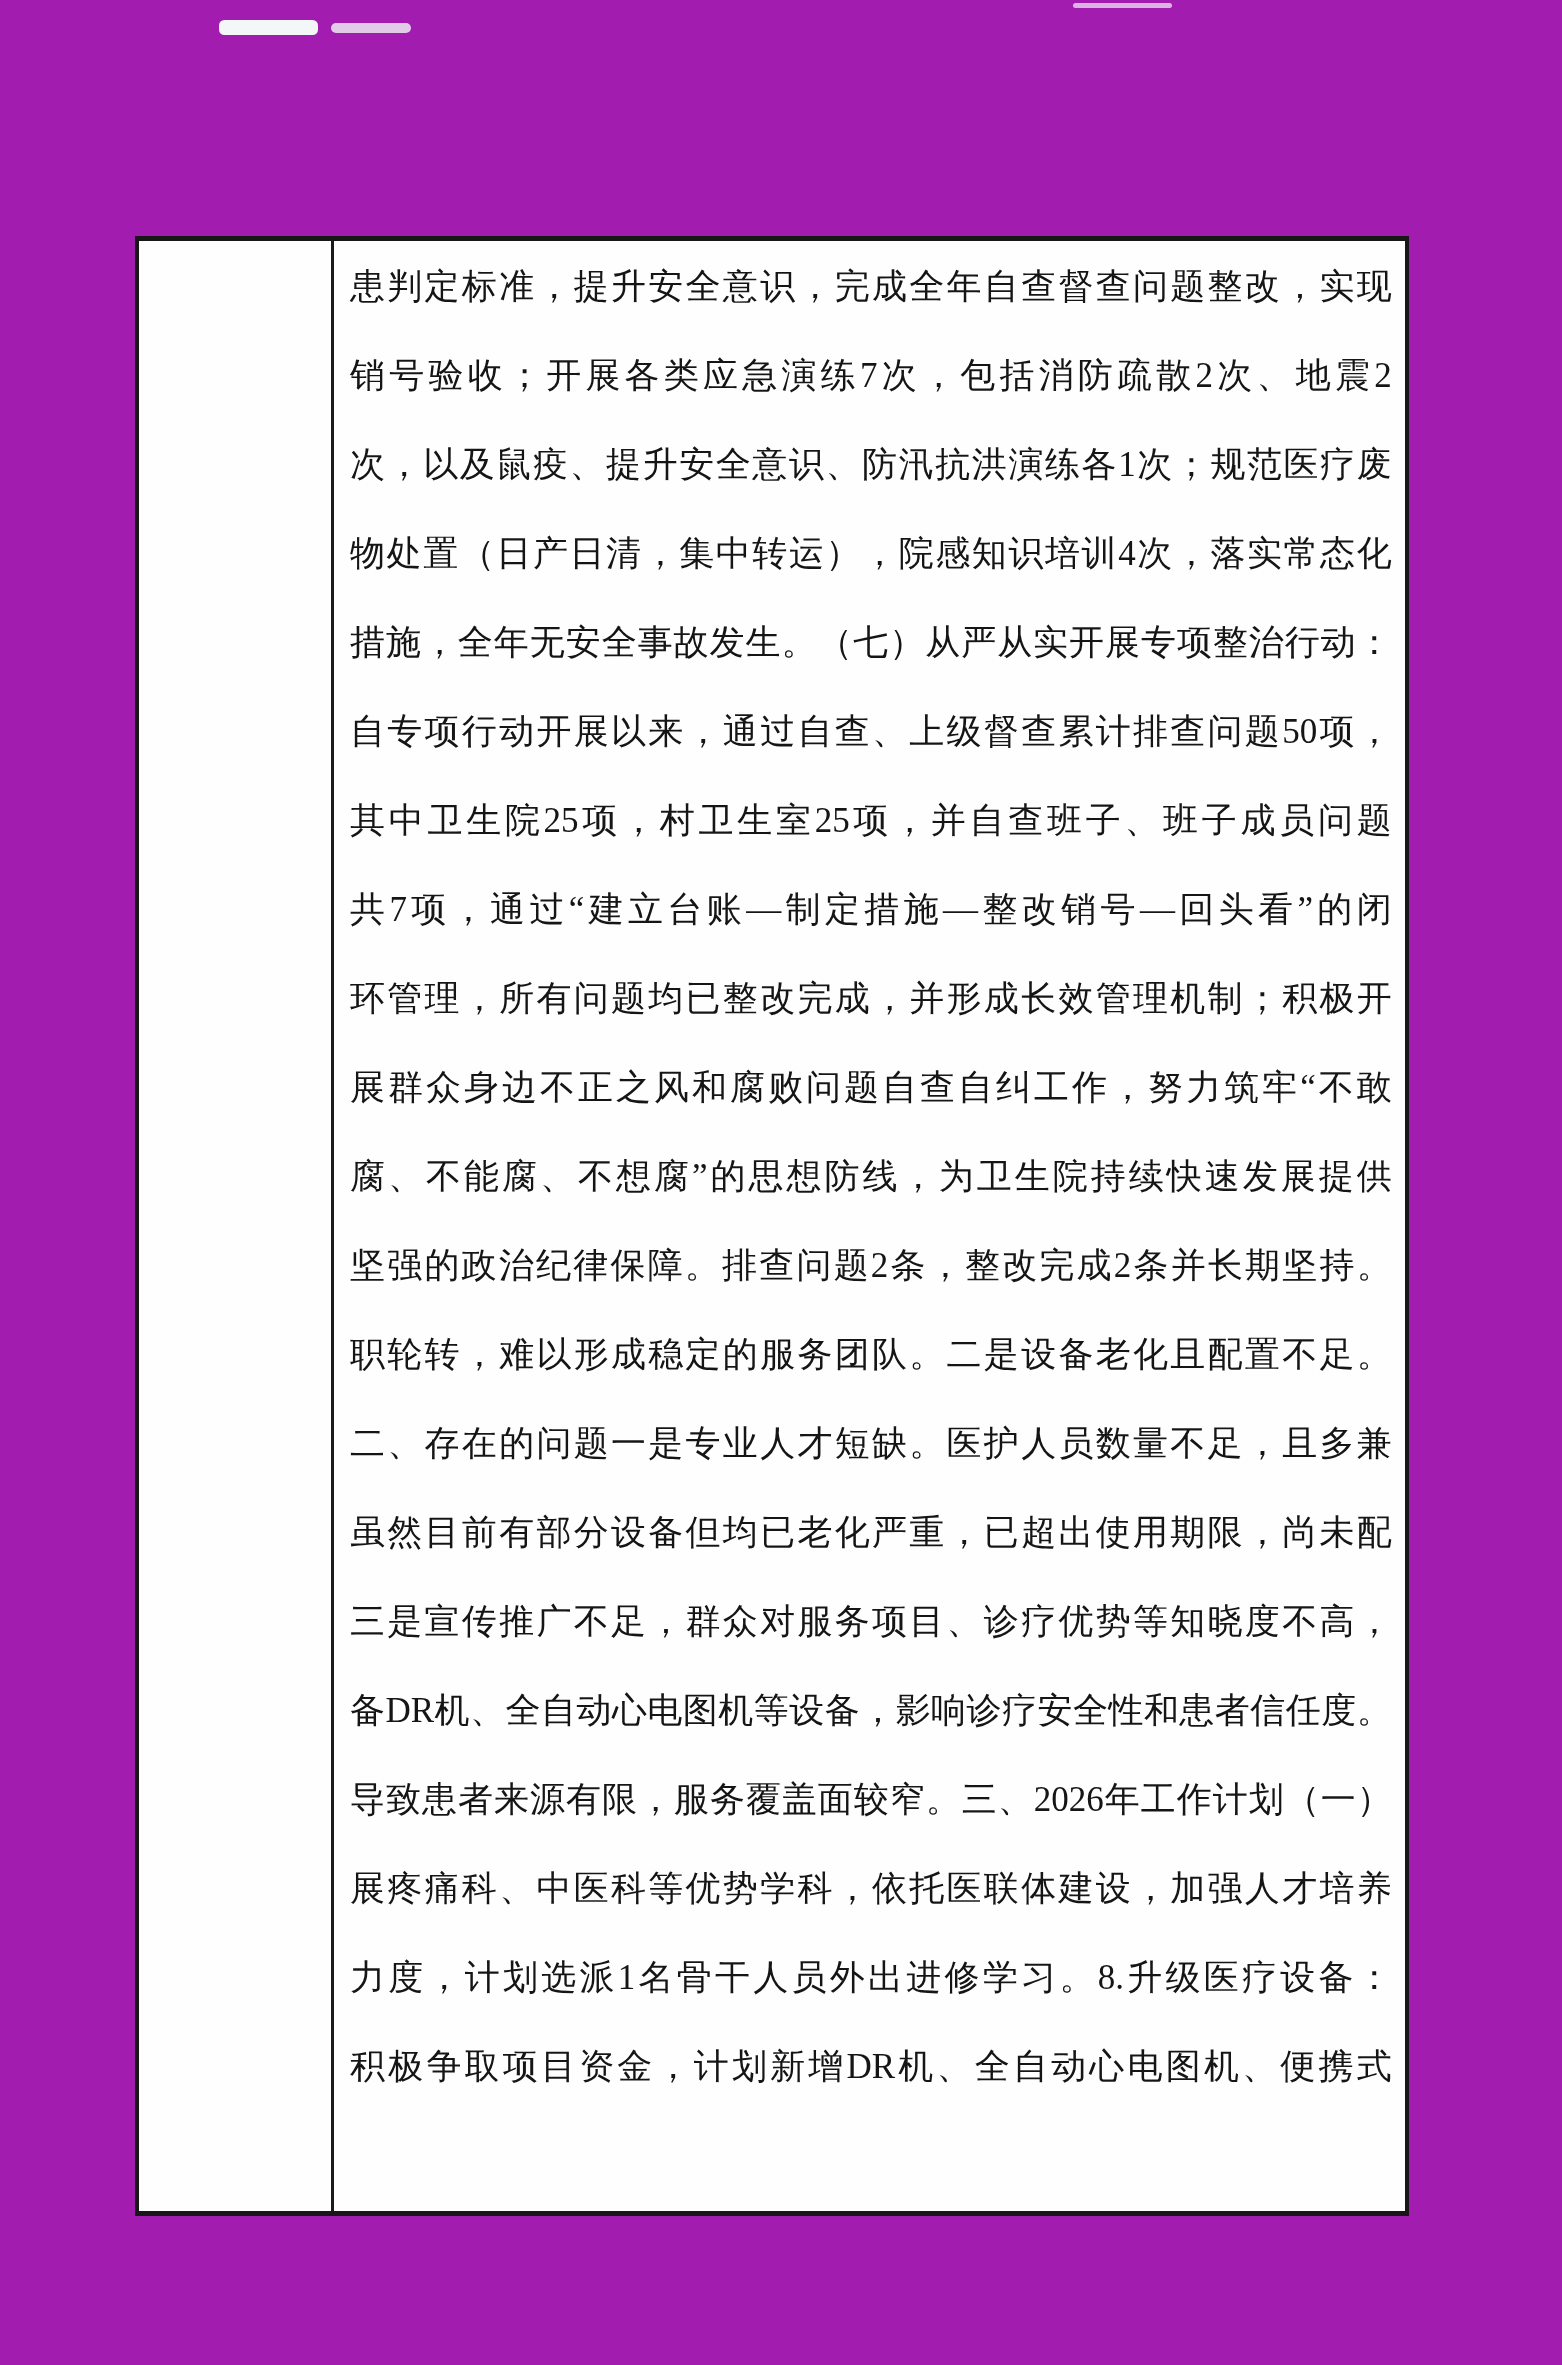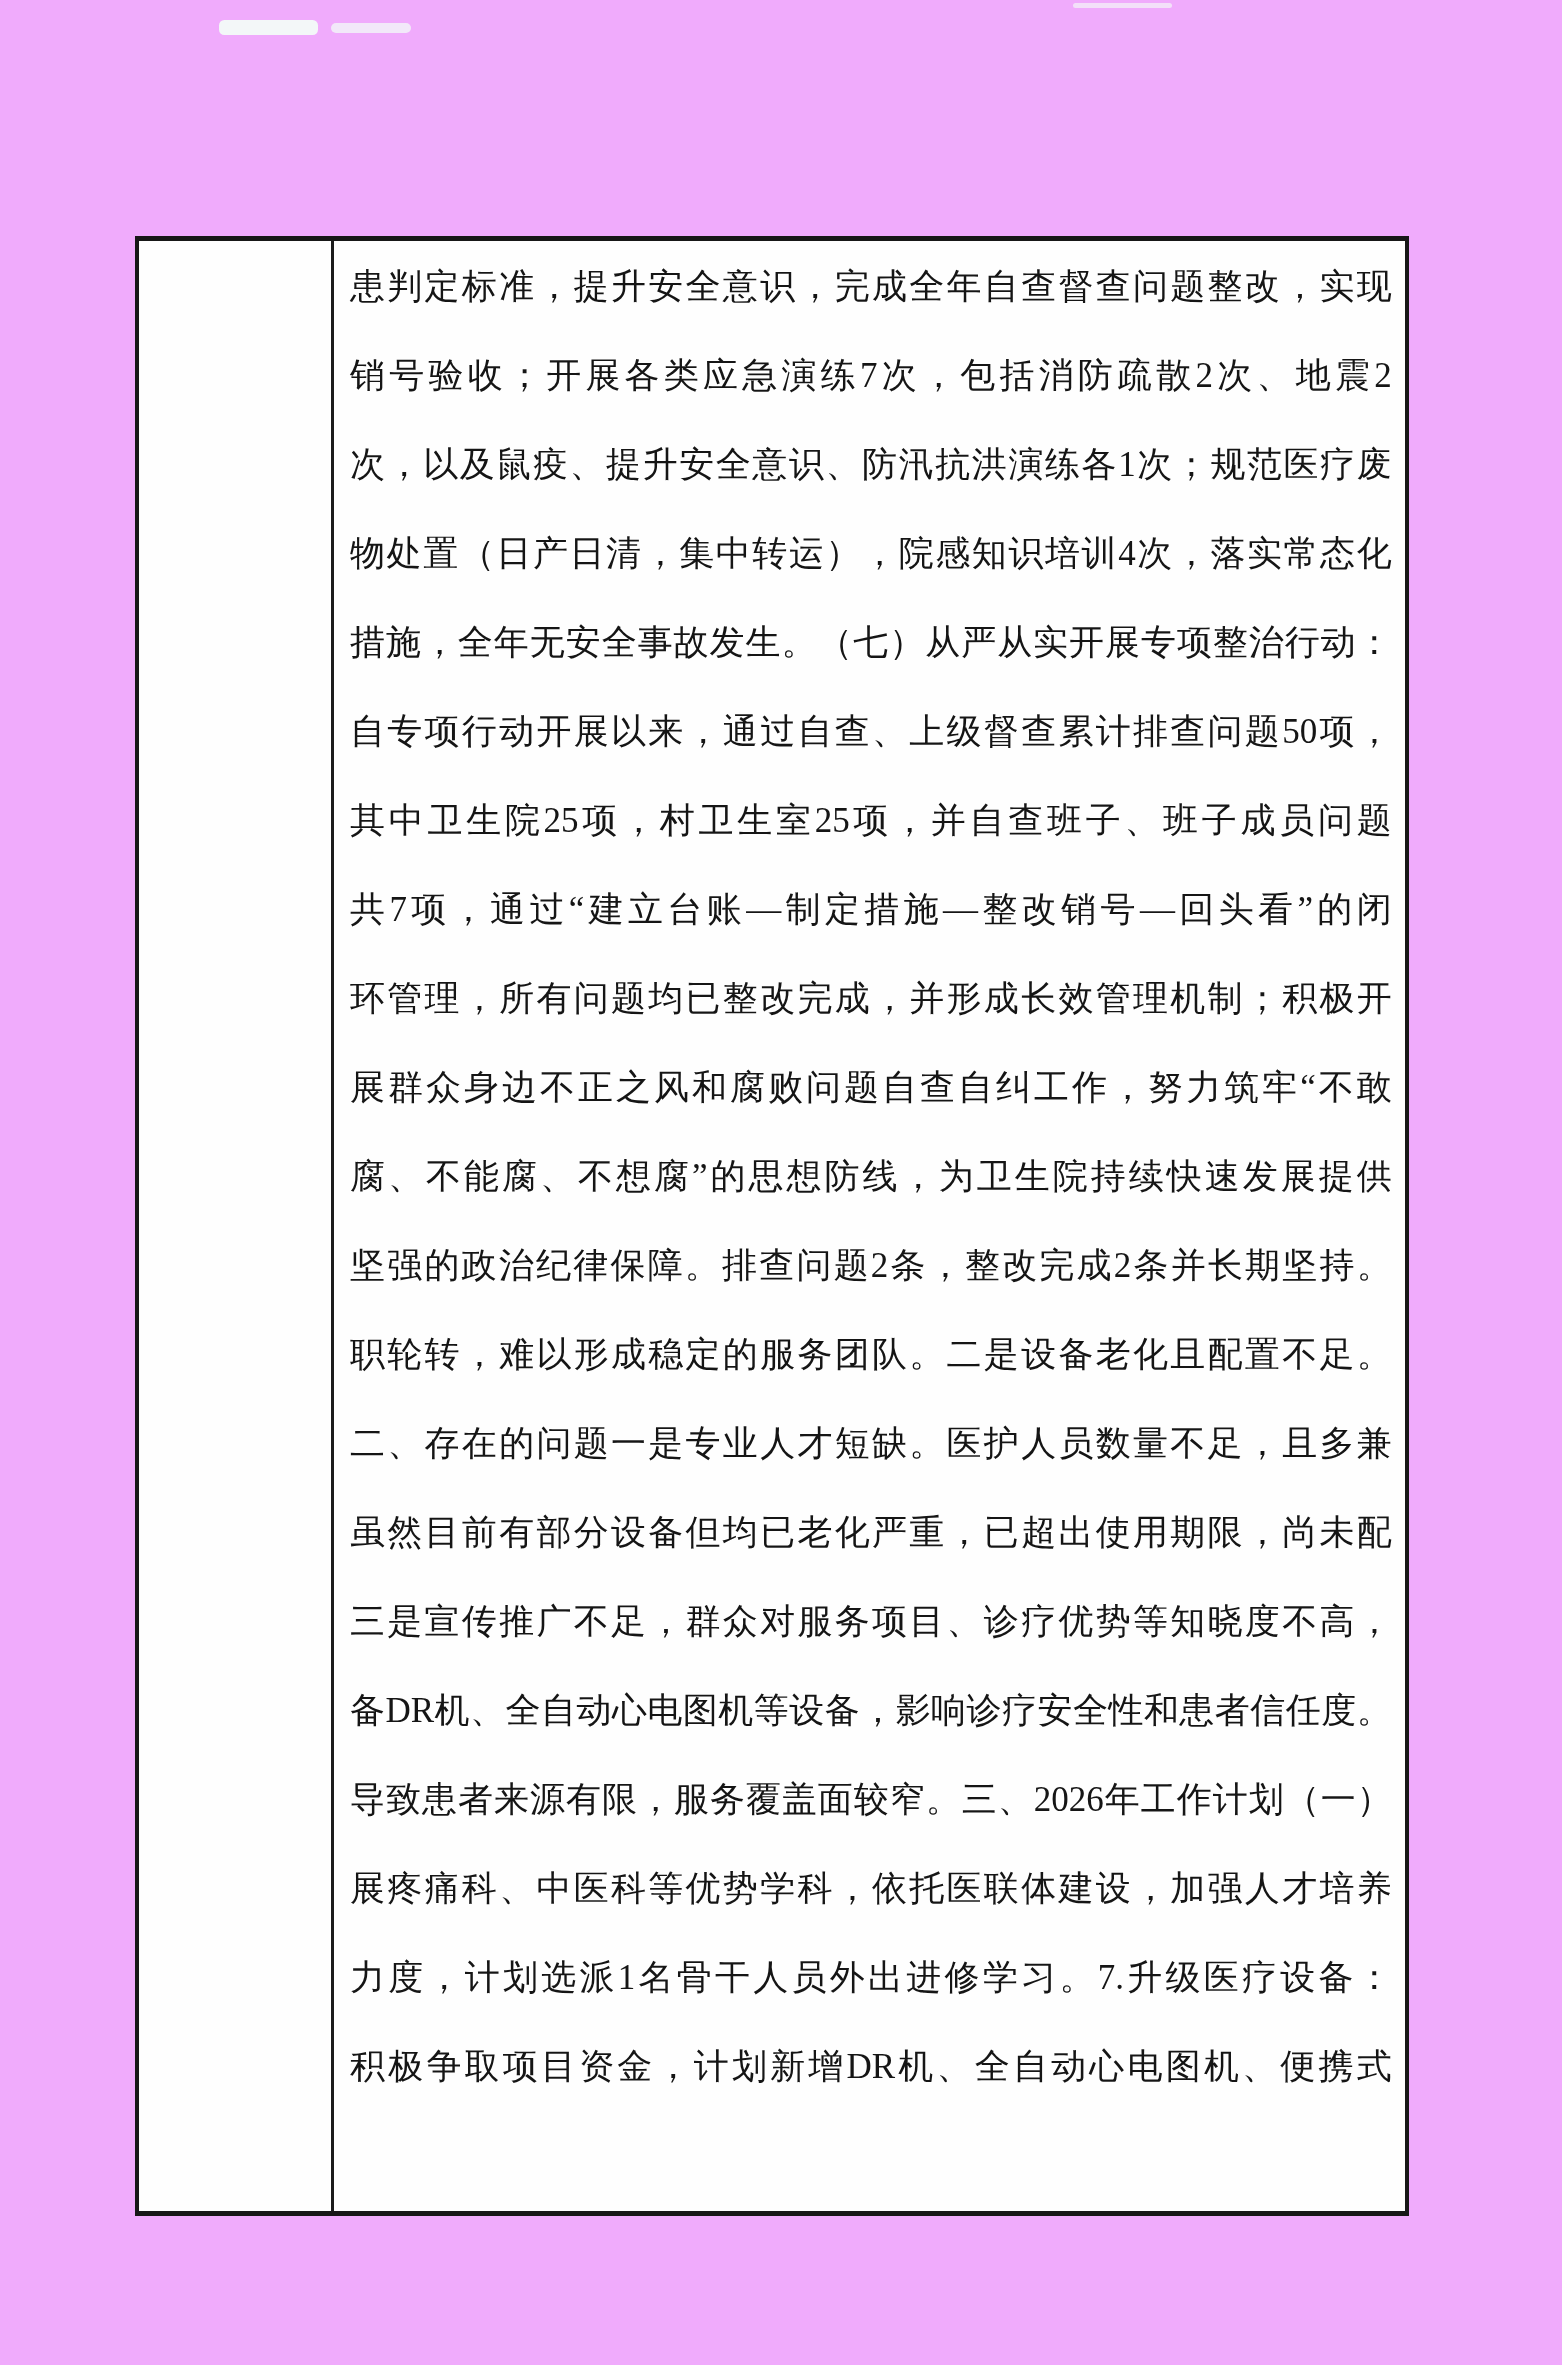--- a/index.html
+++ b/index.html
@@ -9,21 +9,21 @@
     background: #fdfdfd;
     font-family: "Liberation Serif", "DejaVu Serif", serif;
     position: relative;
     overflow: hidden;
   }
   .page {
     position: absolute;
     left: 0; top: 0;
     width: 1563px;
     height: 2366px;
-    background: #f0abfc;
+    background: #a21caf;
   }
   
   .smudge {
     position: absolute;
     background: #f3f7f8;
     border-radius: 5.3px;
   }
   .smudge.s1 { left: 219px; top: 20px; width: 99px; height: 14.6px; }
   .smudge.s2 { left: 331px; top: 22.5px; width: 80px; height: 10.6px; opacity: .8; }
   .smudge.s3 { left: 1073px; top: 2.7px; width: 99px; height: 5.3px; opacity: .7; }
@@ -90,19 +90,19 @@
           <div class="text-line">展群众身边不正之风和腐败问题自查自纠工作，努力筑牢“不敢</div>
           <div class="text-line">腐、不能腐、不想腐”的思想防线，为卫生院持续快速发展提供</div>
           <div class="text-line">坚强的政治纪律保障。排查问题2条，整改完成2条并长期坚持。</div>
           <div class="text-line">职轮转，难以形成稳定的服务团队。二是设备老化且配置不足。</div>
           <div class="text-line">二、存在的问题一是专业人才短缺。医护人员数量不足，且多兼</div>
           <div class="text-line">虽然目前有部分设备但均已老化严重，已超出使用期限，尚未配</div>
           <div class="text-line">三是宣传推广不足，群众对服务项目、诊疗优势等知晓度不高，</div>
           <div class="text-line">备DR机、全自动心电图机等设备，影响诊疗安全性和患者信任度。</div>
           <div class="text-line">导致患者来源有限，服务覆盖面较窄。三、2026年工作计划（一）</div>
           <div class="text-line">展疼痛科、中医科等优势学科，依托医联体建设，加强人才培养</div>
-          <div class="text-line">力度，计划选派1名骨干人员外出进修学习。7.升级医疗设备：</div>
+          <div class="text-line">力度，计划选派1名骨干人员外出进修学习。8.升级医疗设备：</div>
           <div class="text-line">积极争取项目资金，计划新增DR机、全自动心电图机、便携式</div>
         </div>
     </div>
   </div>
 </div>
 
 
 </body></html>

